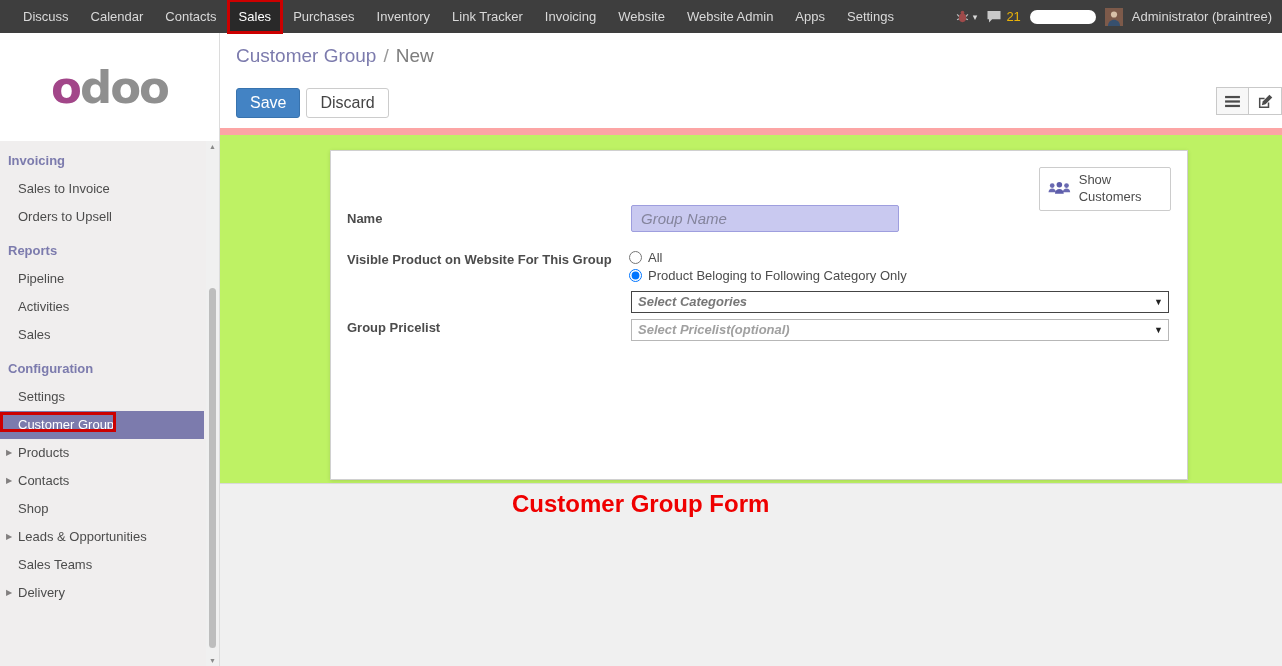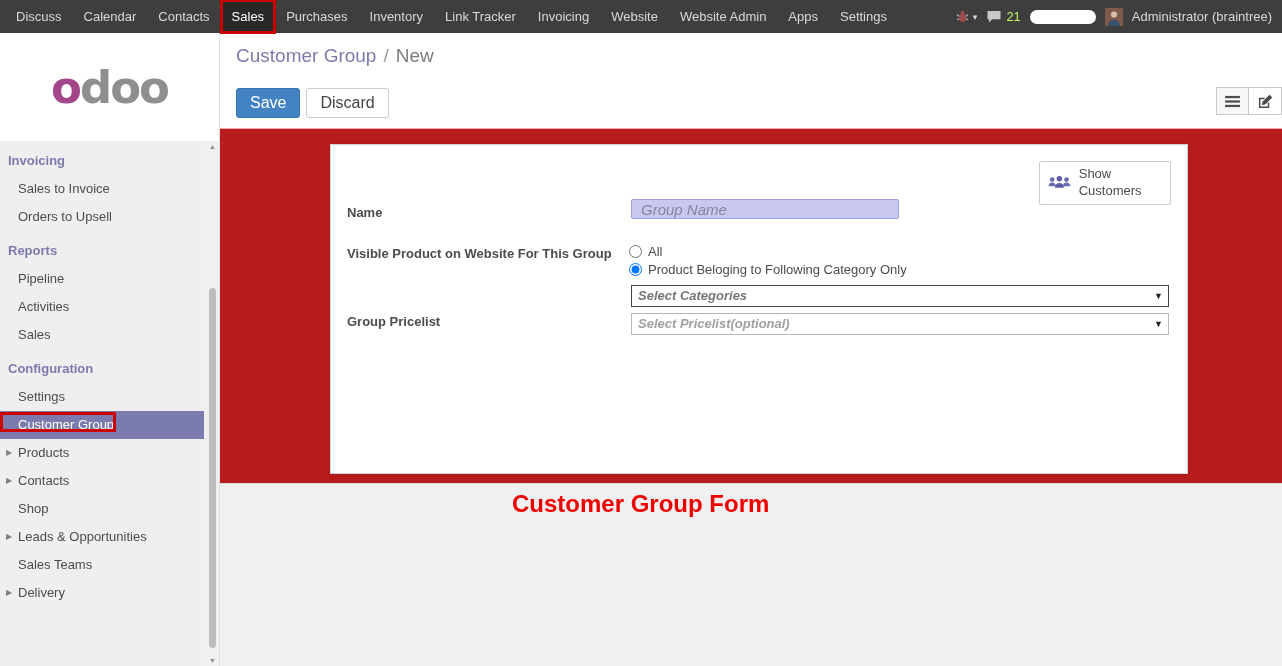--- a/index.html
+++ b/index.html
@@ -7,33 +7,33 @@
   body {
     width:1282px; height:666px; position:relative; overflow:hidden;
     font-family:"Liberation Sans", sans-serif; background:#fff; font-size:13px; color:#4c4c4c;
   }
 
   
   .topbar {
     position:absolute; top:0; left:0; right:0; height:33px; background:#3e3e3e;
     display:flex; align-items:stretch; justify-content:space-between; z-index:50;
   }
-  .nav-items { display:flex; align-items:flex-end; padding-left:5px; }
+  .nav-items { display:flex; align-items:flex-end; padding-left:12px; }
   .nav-item {
     color:#d9d9d9; line-height:33px; padding:0 11px; cursor:pointer; white-space:nowrap;
     text-decoration:none;
   }
   .nav-item.active {
     background:#292929; color:#fff;
     outline:3px solid #cc0000; outline-offset:-2px;
   }
   .nav-right { display:flex; align-items:center; gap:9px; padding-right:10px; color:#d9d9d9; }
   .bug-wrap, .chat-wrap, .user-wrap { display:flex; align-items:center; gap:4px; cursor:pointer; }
   .caret-down { font-size:9px; color:#d9d9d9; }
-  .msg-count { color:#bef264; }
+  .msg-count { color:#eab308; }
   .pill { width:66px; height:14px; background:#fff; border-radius:8px; display:inline-block; cursor:pointer; }
   .avatar { width:18px; height:18px; display:inline-block; overflow:hidden; cursor:pointer; }
   .user-name { color:#d9d9d9; cursor:pointer; white-space:nowrap; }
 
   
   .sidebar {
     position:absolute; top:33px; left:0; width:220px; bottom:0; background:#f0eeee;
     border-right:1px solid #dcdcdc;
   }
   .logo-area { height:108px; background:#fff; display:flex; align-items:center; justify-content:center; }
@@ -80,40 +80,40 @@
   .btn-discard { background:#fff; border:1px solid #ccc; color:#444; }
 
   .view-switcher { position:absolute; right:0; top:54px; display:flex; }
   .vs-btn {
     width:33px; height:28px; border:1px solid #c9c9c9; background:#f7f7f7;
     display:flex; align-items:center; justify-content:center; cursor:pointer;
   }
   .vs-btn + .vs-btn { border-left:none; }
   .vs-btn.active { background:#fff; }
 
-  .content { position:absolute; top:95px; left:0; right:0; height:355px; background:#b91c1c; border-top:1px solid #fca5a5; }
+  .content { position:absolute; top:95px; left:0; right:0; height:355px; background:#bef264; border-top:7px solid #fca5a5; }
 
   .sheet {
     position:absolute; left:110px; top:15px; width:858px; height:330px; background:#fff;
     border:1px solid #d0d0d0; box-shadow:0 1px 4px rgba(0,0,0,.12);
   }
   .show-customers-btn {
     position:absolute; top:16px; right:16px; width:132px; min-height:40px;
     background:#fff; border:1px solid #ccc; border-radius:2px;
     display:flex; align-items:center; gap:8px; padding:4px 8px; cursor:pointer;
   }
   .show-customers-btn .sc-label { color:#4c4c4c; line-height:1.3; }
 
   .field-label { position:absolute; font-weight:bold; color:#4c4c4c; }
   .lbl-name { left:16px; top:60px; }
   .lbl-visible { left:16px; top:101px; width:295px; }
   .lbl-pricelist { left:16px; top:169px; }
 
   .name-input {
-    position:absolute; left:300px; top:54px; width:268px; height:20px;
+    position:absolute; left:300px; top:54px; width:268px; height:27px;
     background:#c9c9f0; border:1px solid #9e9ede; border-radius:2px;
     padding:2px 9px; font-size:15px; font-family:inherit; color:#333;
   }
   .name-input::placeholder { font-style:italic; color:#84849c; font-size:15px; }
 
   .radio-row { position:absolute; left:298px; display:flex; align-items:center; gap:6px; cursor:pointer; color:#4c4c4c; }
   .radio-row input { margin:0; width:13px; height:13px; cursor:pointer; }
   .radio-all { top:99px; }
   .radio-category { top:117px; }
 

